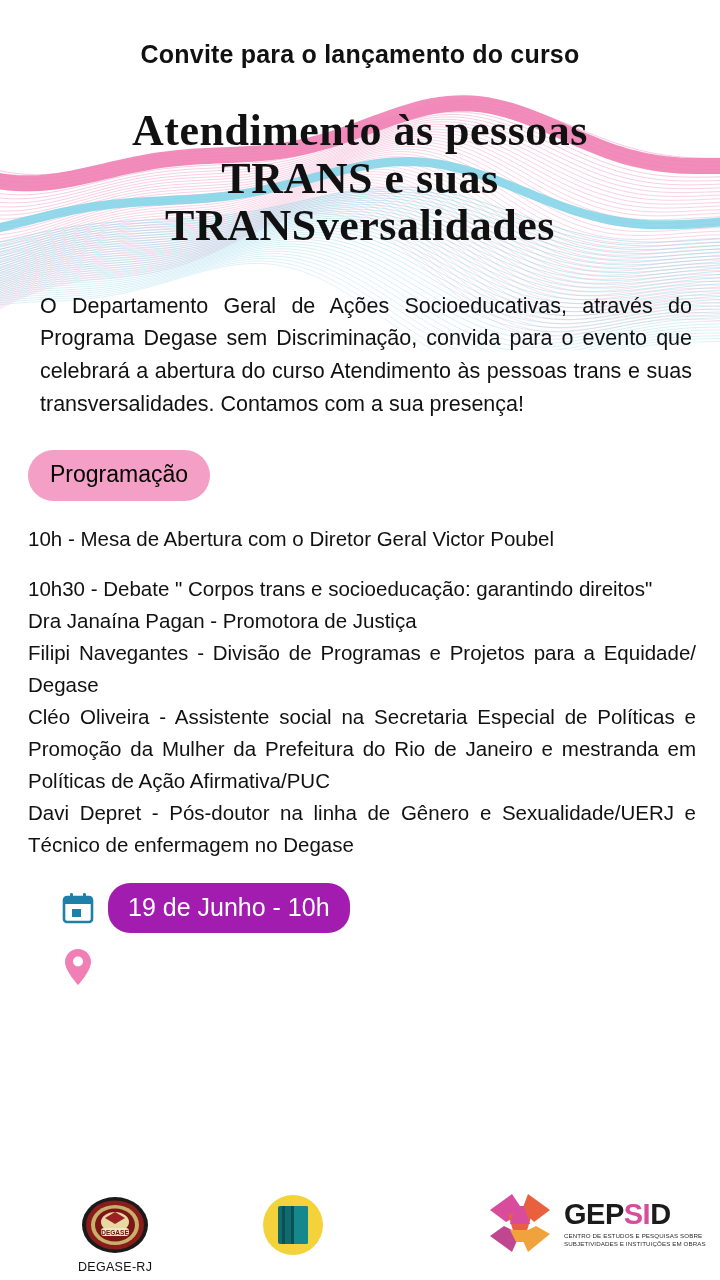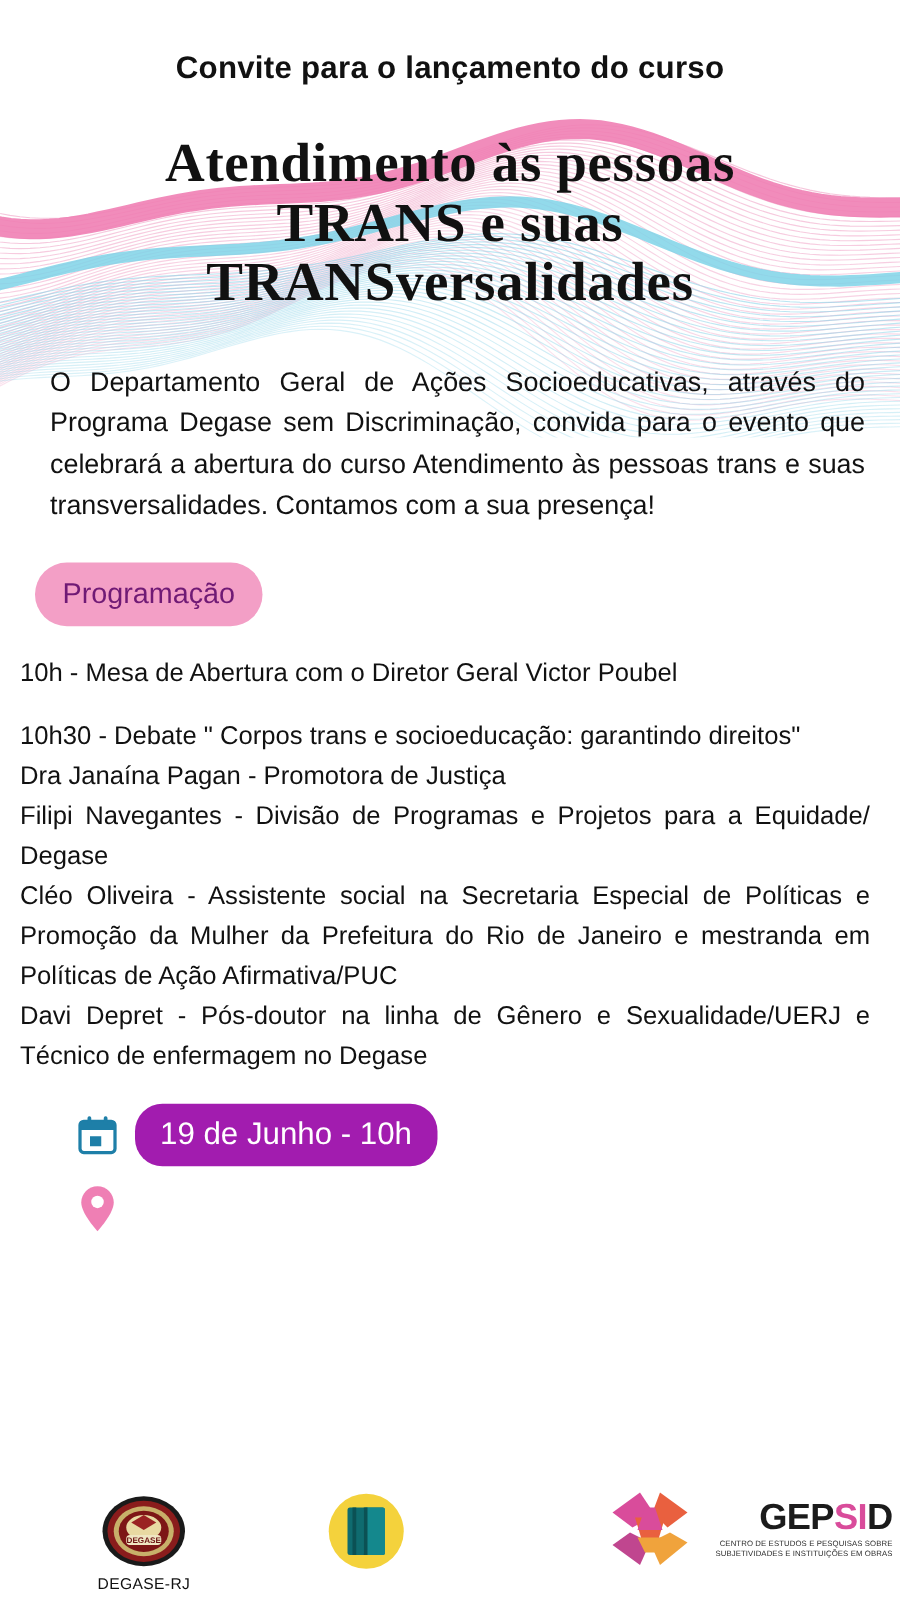--- a/index.html
+++ b/index.html
@@ -76,31 +76,31 @@
     color: #111;
   }
 
   
   .prog-pill {
     position: relative;
     z-index: 3;
     display: inline-block;
     margin: 30px 0 0 28px;
     background: #f39fc6;
-    color: #701a75;
+    color: #000000;
     font-size: 23px;
     padding: 11px 22px 13px 22px;
     border-radius: 26px;
   }
 
   
   .schedule {
     position: relative;
     z-index: 3;
-    margin: 22px 24px 0 16px;
+    margin: 22px 24px 0 28px;
     font-size: 20.5px;
     line-height: 1.56;
     color: #111;
   }
   .sched-block { margin-bottom: 18px; }
   .sched-block.last { margin-bottom: 0; }
   .sched-line { display: block; text-align: justify; }
 
   
   .info-row {
@@ -155,21 +155,21 @@
     color: #111;
   }
   .logo-escola { left: 258px; bottom: 22px; }
   .escola-text {
     margin-left: 10px;
     font-family: "Liberation Serif", serif;
     font-size: 13.5px;
     line-height: 1.32;
     color: #222;
   }
-  .logo-gepsid { left: 484px; bottom: 22px; text-align: right; }
+  .logo-gepsid { left: 484px; bottom: 22px; }
   .gepsid-text { margin-left: 8px; }
   .gepsid-word {
     font-size: 29px;
     font-weight: bold;
     letter-spacing: -0.5px;
     line-height: 1;
     color: #1b1b1b;
   }
   .gepsid-word .si { color: #d94c9b; }
   .gepsid-sub {

